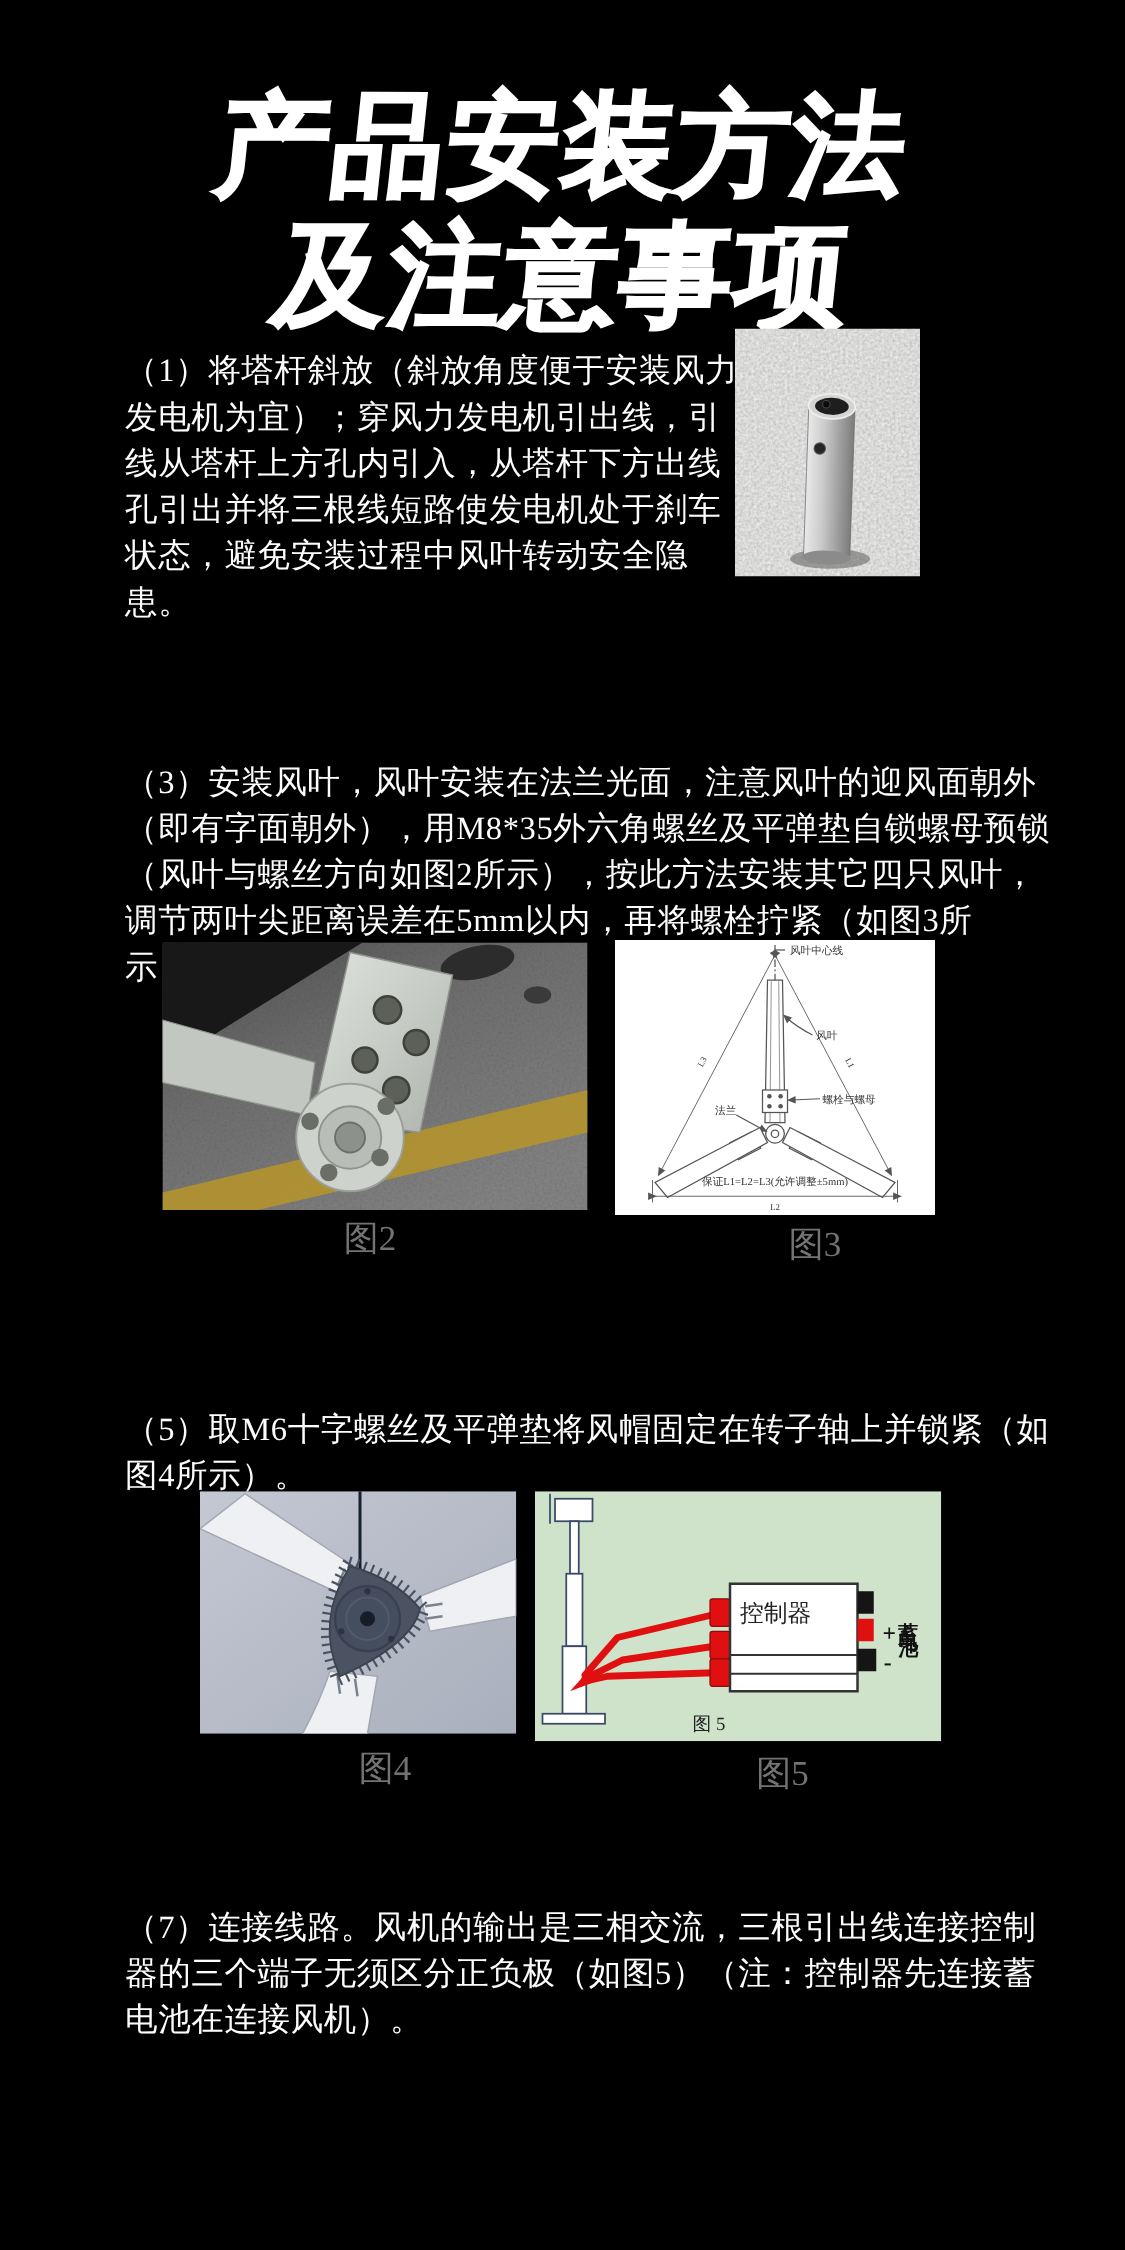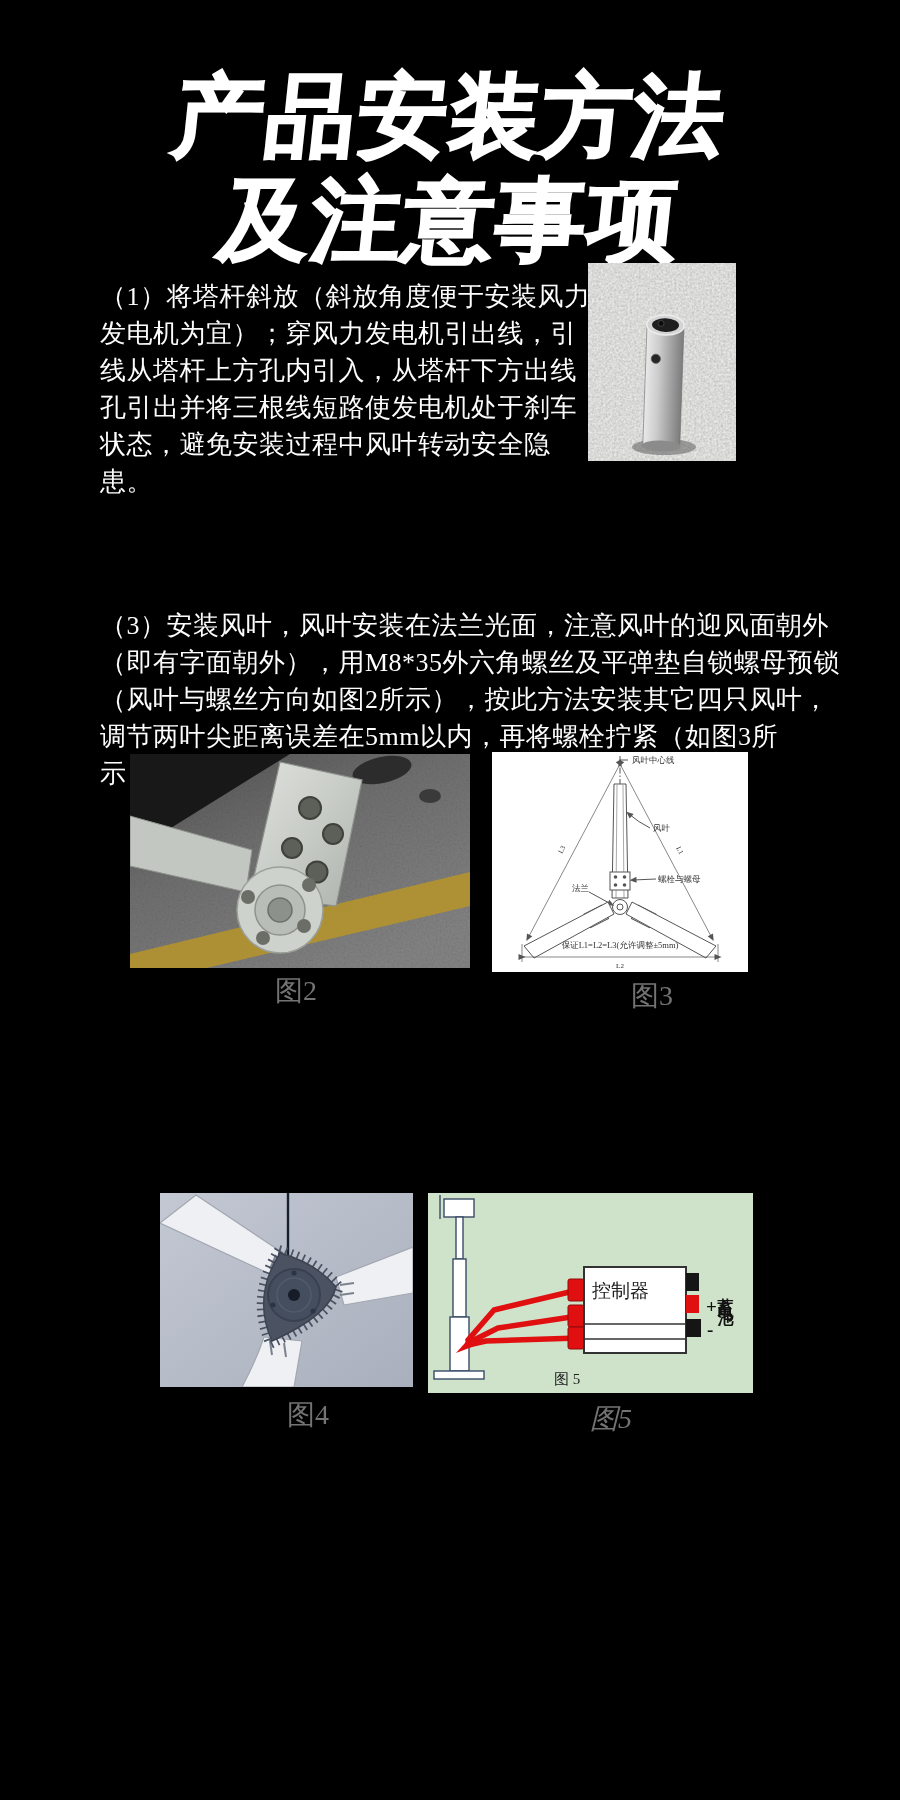--- a/index.html
+++ b/index.html
@@ -174,20 +174,21 @@
         <text x="70" y="102" font-size="7" transform="rotate(-62 70 102)">L3</text>
         <text x="184" y="96" font-size="7" transform="rotate(62 184 96)">L1</text>
         <text x="128" y="196" font-size="8.5" text-anchor="middle">保证L1=L2=L3(允许调整±5mm)</text>
         <text x="128" y="216" font-size="7" text-anchor="middle">L2</text>
       </g>
     </svg>
   </div>
   <div class="caption" style="top:977px;left:591px;">图3</div>
 
 
+  <div class="para" style="top:1125px;left:88px;width:742px;">（5）取M6十字螺丝及平弹垫将风帽固定在转子轴上并锁紧（如图4所示）。</div>
 
   <div class="fig" style="top:1193px;left:160px;">
     <svg width="253" height="194" viewBox="0 0 253 194">
       <defs>
         <linearGradient id="skyGrad" x1="0" y1="0" x2="1" y2="1">
           <stop offset="0" stop-color="#c3c8d3"></stop>
             <stop offset="1" stop-color="#a9afbc"></stop>
         </linearGradient>
       </defs>
       <rect width="253" height="194" fill="url(#skyGrad)"></rect>
@@ -255,17 +256,18 @@
 
       <rect x="258" y="80" width="13" height="18" fill="#151515"></rect>
       <rect x="258" y="102" width="13" height="18" fill="#e01010"></rect>
       <rect x="258" y="126" width="15" height="18" fill="#151515"></rect>
       <text x="278" y="120" font-size="19" font-weight="bold" fill="#111">+</text>
       <text x="279" y="143" font-size="19" font-weight="bold" fill="#111">-</text>
       <text x="298" y="92" font-size="16" font-weight="bold" fill="#111" writing-mode="tb" letter-spacing="6">蓄电池</text>
       <text x="126" y="191" font-size="15" fill="#222">图 5</text>
     </svg>
   </div>
-  <div class="caption" style="top:1400px;left:550px;font-style:italic;">图5</div>
-
-
+  <div class="caption" style="top:1400px;left:565px;">图5</div>
+
+
+  <div class="para" style="top:1523px;left:88px;width:742px;">（7）连接线路。风机的输出是三相交流，三根引出线连接控制器的三个端子无须区分正负极（如图5）（注：控制器先连接蓄电池在连接风机）。</div>
 
 </div>
 
 </body></html>

